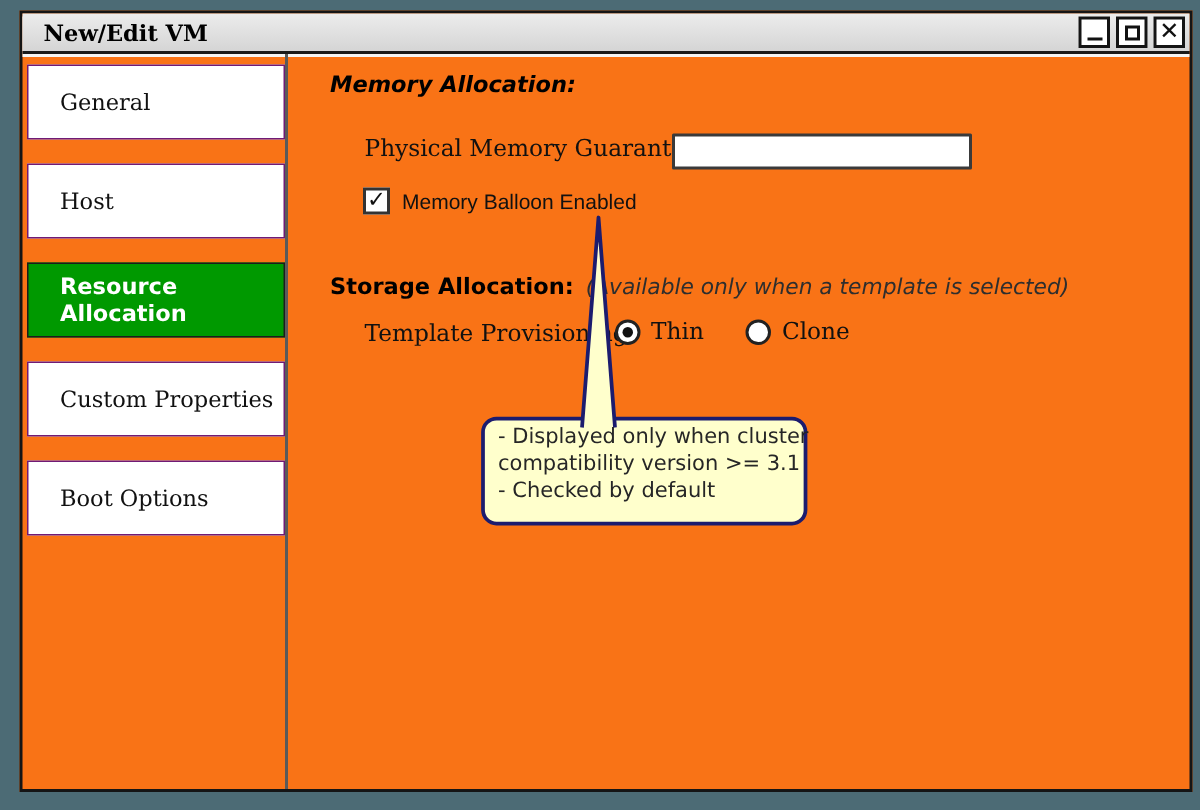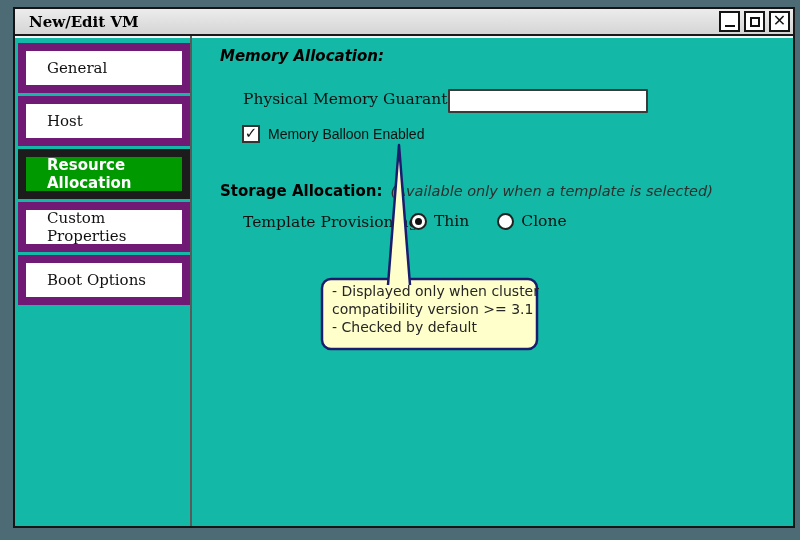--- a/index.html
+++ b/index.html
@@ -1,26 +1,26 @@
 <!DOCTYPE html>
 <html><head>
 <meta charset="utf-8">
 <style>
   html,body{margin:0;padding:0}
   .stage{position:relative;width:800px;height:540px;background:#4c6b75;overflow:hidden;font-family:"DejaVu Serif",serif}
-  .window{position:absolute;left:13px;top:7px;width:782px;height:521px;background:#14b8a6;border:2px solid #151515;box-sizing:border-box}
+  .window{position:absolute;left:13px;top:7px;width:782px;height:521px;background:#f97316;border:2px solid #151515;box-sizing:border-box}
   .titlebar{position:absolute;left:0;top:0;right:0;height:27px;background:linear-gradient(#ececec,#d5d5d5);border-bottom:2px solid #1a1a1a;display:flex;align-items:center;padding-left:14px;box-sizing:border-box;box-shadow:0 2px 0 #f4f4f4}
   .title{font-family:"DejaVu Serif",serif;font-weight:bold;font-size:15px;color:#000}
   .win-buttons{position:absolute;right:3px;top:2px;display:flex;gap:4px}
   .win-btn{width:21px;height:21px;background:#fff;border:2px solid #141414;box-sizing:border-box;display:flex;align-items:center;justify-content:center;padding:0}
   .min-bar{width:10px;height:2px;background:#111;align-self:flex-end;margin-bottom:3px}
   .max-box{width:10px;height:10px;border:2px solid #111;box-sizing:border-box}
   .close-x{font-family:"DejaVu Sans",sans-serif;font-size:16px;line-height:1;color:#111;margin-top:-1px}
   .sidebar{position:absolute;left:3px;top:34px;width:172px}
-  .side-item{height:50px;margin-bottom:3px;border:8px solid #701a75;background:#fff;box-sizing:border-box;display:flex;align-items:center;padding-left:21px;font-family:"DejaVu Serif",serif;font-size:15px;color:#111;cursor:default}
+  .side-item{height:50px;margin-bottom:16px;border:1px solid #701a75;background:#fff;box-sizing:border-box;display:flex;align-items:center;padding-left:21px;font-family:"DejaVu Serif",serif;font-size:15px;color:#111;cursor:default}
   .side-item.selected{background:#009900;border-color:#1c1c1c;color:#fff;font-family:"DejaVu Sans",sans-serif;font-weight:bold;font-size:15px}
   .divider{position:absolute;left:175px;top:27px;bottom:0;width:2px;background:#5a5a5a}
   .heading{position:absolute;font-family:"DejaVu Sans",sans-serif;font-weight:bold;font-size:15px;color:#000;white-space:nowrap}
   .label-serif{position:absolute;font-family:"DejaVu Serif",serif;font-size:15.5px;color:#111;white-space:nowrap}
   .note-italic{font-family:"DejaVu Sans",sans-serif;font-weight:normal;font-style:italic;font-size:14.5px;color:#2e2e2e;margin-left:8px}
   .text-input{position:absolute;left:433px;top:80px;width:200px;height:24px;border:2px solid #3a3a3a;background:#fff;box-sizing:border-box;font:14px "DejaVu Serif",serif;padding:0 4px;border-radius:1px}
   .check-row{position:absolute;left:227px;top:116px;display:flex;align-items:center}
   .checkbox{width:18px;height:18px;border:2px solid #333;box-sizing:border-box;display:flex;align-items:center;justify-content:center;background:#fff}
   .checkbox .mark{font-family:"DejaVu Sans",sans-serif;font-size:15px;font-weight:bold;line-height:1;color:#111;margin-top:-2px}
   .check-label{margin-left:8px;font-family:Liberation Sans, sans-serif;font-size:14px;color:#111}

